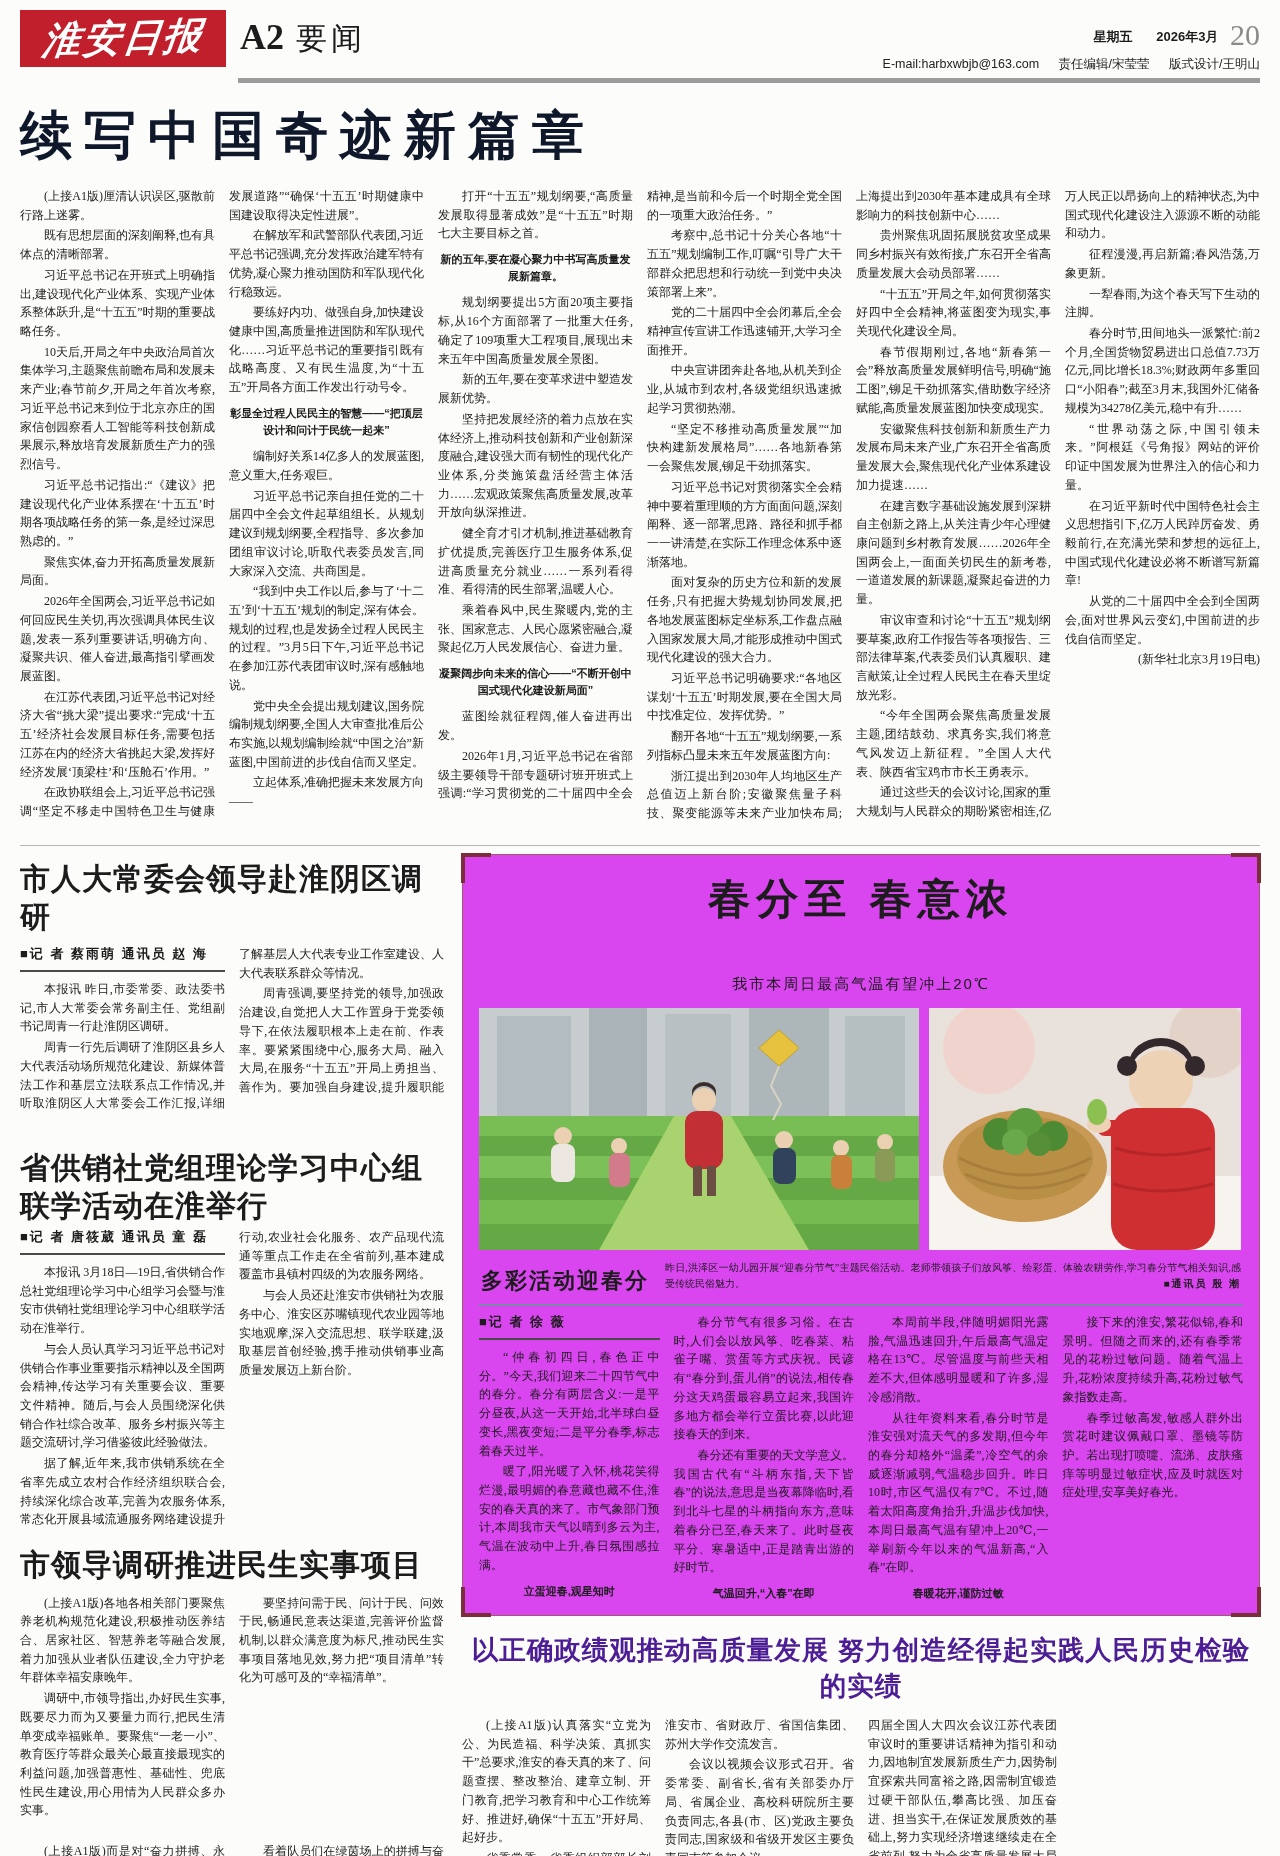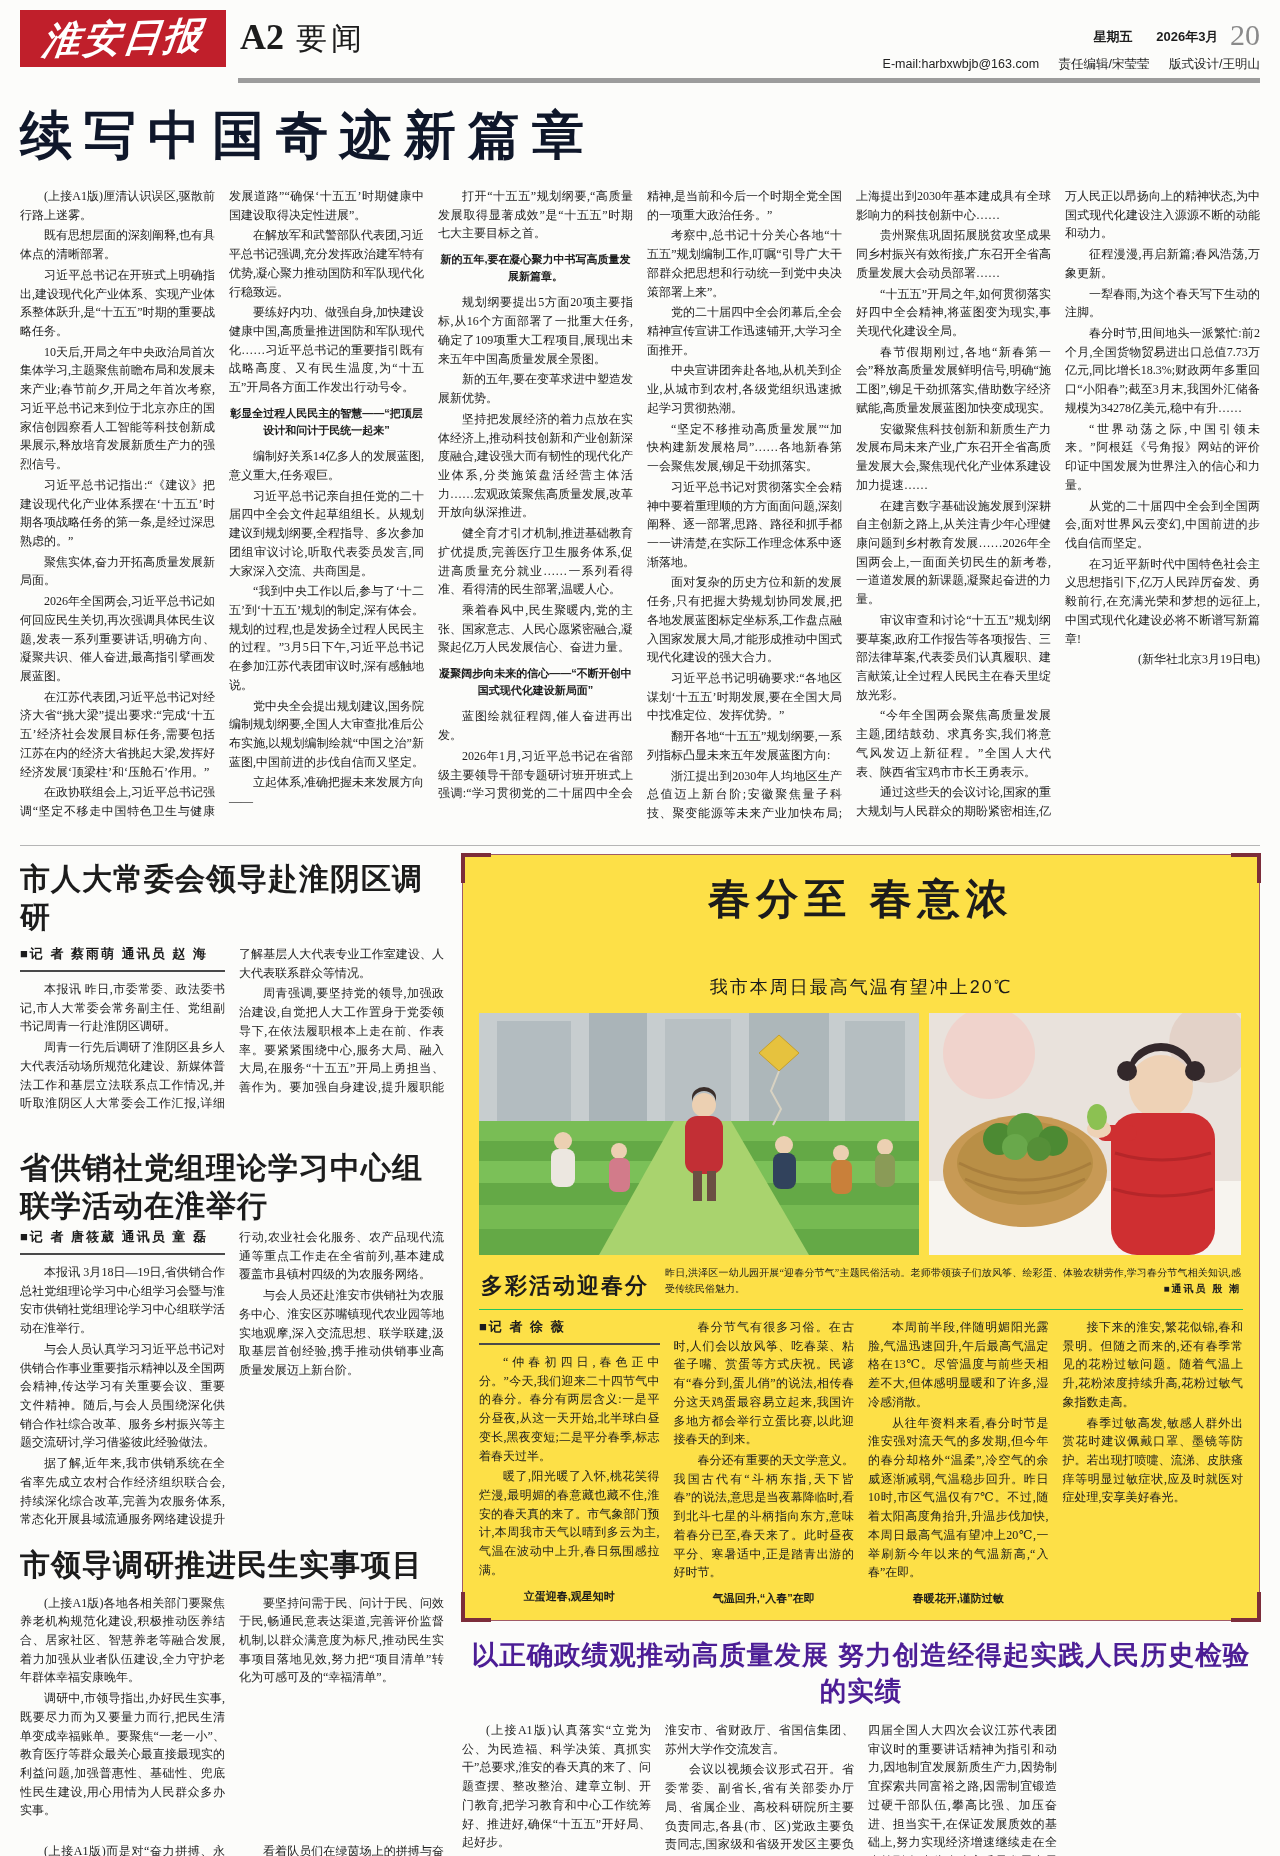--- a/index.html
+++ b/index.html
@@ -64,34 +64,34 @@
   .two-cols{column-count:2;column-gap:14px;}
   .renda-body{height:188px;}
   .gongxiao-body{height:302px;}
   .minsheng-body{height:238px;}
   .cont-body{height:104px;}
   .left-gap{height:10px;}
 
   
   .spring-box{
     position:relative;border:1px solid #a05b66;padding:14px 16px 10px 16px;
-    background:#fde047;
+    background:#d946ef;
   }
   .corner{position:absolute;width:26px;height:26px;border:0 solid #7c2d3a;}
   .corner.tl{top:-2px;left:-2px;border-top-width:4px;border-left-width:4px;}
   .corner.tr{top:-2px;right:-2px;border-top-width:4px;border-right-width:4px;}
   .corner.bl{bottom:-2px;left:-2px;border-bottom-width:4px;border-left-width:4px;}
   .corner.br{bottom:-2px;right:-2px;border-bottom-width:4px;border-right-width:4px;}
   .spring-title{
     text-align:center;font-family:"Liberation Sans",sans-serif;font-weight:900;
     font-size:42px;letter-spacing:6px;margin:2px 0 8px 0;
   }
   .spring-sub{
     text-align:center;font-family:"Liberation Sans",sans-serif;
-    font-size:18px;letter-spacing:2px;margin-bottom:14px;color:#1a1a1a;margin-top:48px;
+    font-size:15px;letter-spacing:2px;margin-bottom:14px;color:#1a1a1a;margin-top:48px;
   }
   .photos{display:flex;gap:10px;}
   .photos svg{display:block;}
   .caption-row{display:flex;align-items:flex-start;gap:16px;margin:10px 2px 8px 2px;}
   .caption-title{
     font-family:Liberation Mono, monospace;font-weight:900;font-size:22px;
     letter-spacing:2px;white-space:nowrap;padding-top:6px;
   }
   .caption-text{font-size:10px;line-height:1.6;text-align:justify;margin:0;}
   .caption-credit{font-family:"Liberation Sans",sans-serif;font-weight:bold;float:right;letter-spacing:2px;}
@@ -178,22 +178,22 @@
       <p class="para">春节假期刚过,各地“新春第一会”释放高质量发展鲜明信号,明确“施工图”,铆足干劲抓落实,借助数字经济赋能,高质量发展蓝图加快变成现实。</p>
       <p class="para">安徽聚焦科技创新和新质生产力发展布局未来产业,广东召开全省高质量发展大会,聚焦现代化产业体系建设加力提速……</p>
       <p class="para">在建言数字基础设施发展到深耕自主创新之路上,从关注青少年心理健康问题到乡村教育发展……2026年全国两会上,一面面关切民生的新考卷,一道道发展的新课题,凝聚起奋进的力量。</p>
       <p class="para">审议审查和讨论“十五五”规划纲要草案,政府工作报告等各项报告、三部法律草案,代表委员们认真履职、建言献策,让全过程人民民主在春天里绽放光彩。</p>
       <p class="para">“今年全国两会聚焦高质量发展主题,团结鼓劲、求真务实,我们将意气风发迈上新征程。”全国人大代表、陕西省宝鸡市市长王勇表示。</p>
       <p class="para">通过这些天的会议讨论,国家的重大规划与人民群众的期盼紧密相连,亿万人民正以昂扬向上的精神状态,为中国式现代化建设注入源源不断的动能和动力。</p>
       <p class="para">征程漫漫,再启新篇;春风浩荡,万象更新。</p>
       <p class="para">一犁春雨,为这个春天写下生动的注脚。</p>
       <p class="para">春分时节,田间地头一派繁忙:前2个月,全国货物贸易进出口总值7.73万亿元,同比增长18.3%;财政两年多重回口“小阳春”;截至3月末,我国外汇储备规模为34278亿美元,稳中有升……</p>
       <p class="para">“世界动荡之际,中国引领未来。”阿根廷《号角报》网站的评价印证中国发展为世界注入的信心和力量。</p>
+      <p class="para">在习近平新时代中国特色社会主义思想指引下,亿万人民踔厉奋发、勇毅前行,在充满光荣和梦想的远征上,中国式现代化建设必将不断谱写新篇章!</p>
       <p class="para">从党的二十届四中全会到全国两会,面对世界风云变幻,中国前进的步伐自信而坚定。</p>
-      <p class="para">在习近平新时代中国特色社会主义思想指引下,亿万人民踔厉奋发、勇毅前行,在充满光荣和梦想的远征上,中国式现代化建设必将不断谱写新篇章!</p>
       <p class="para agency">(新华社北京3月19日电)</p>
     </div>
 
   <div class="divider"></div>
 
   <div class="lower">
 
     <div class="left-col">
 
       <h2 class="art-headline">市人大常委会领导赴淮阴区调研</h2>

